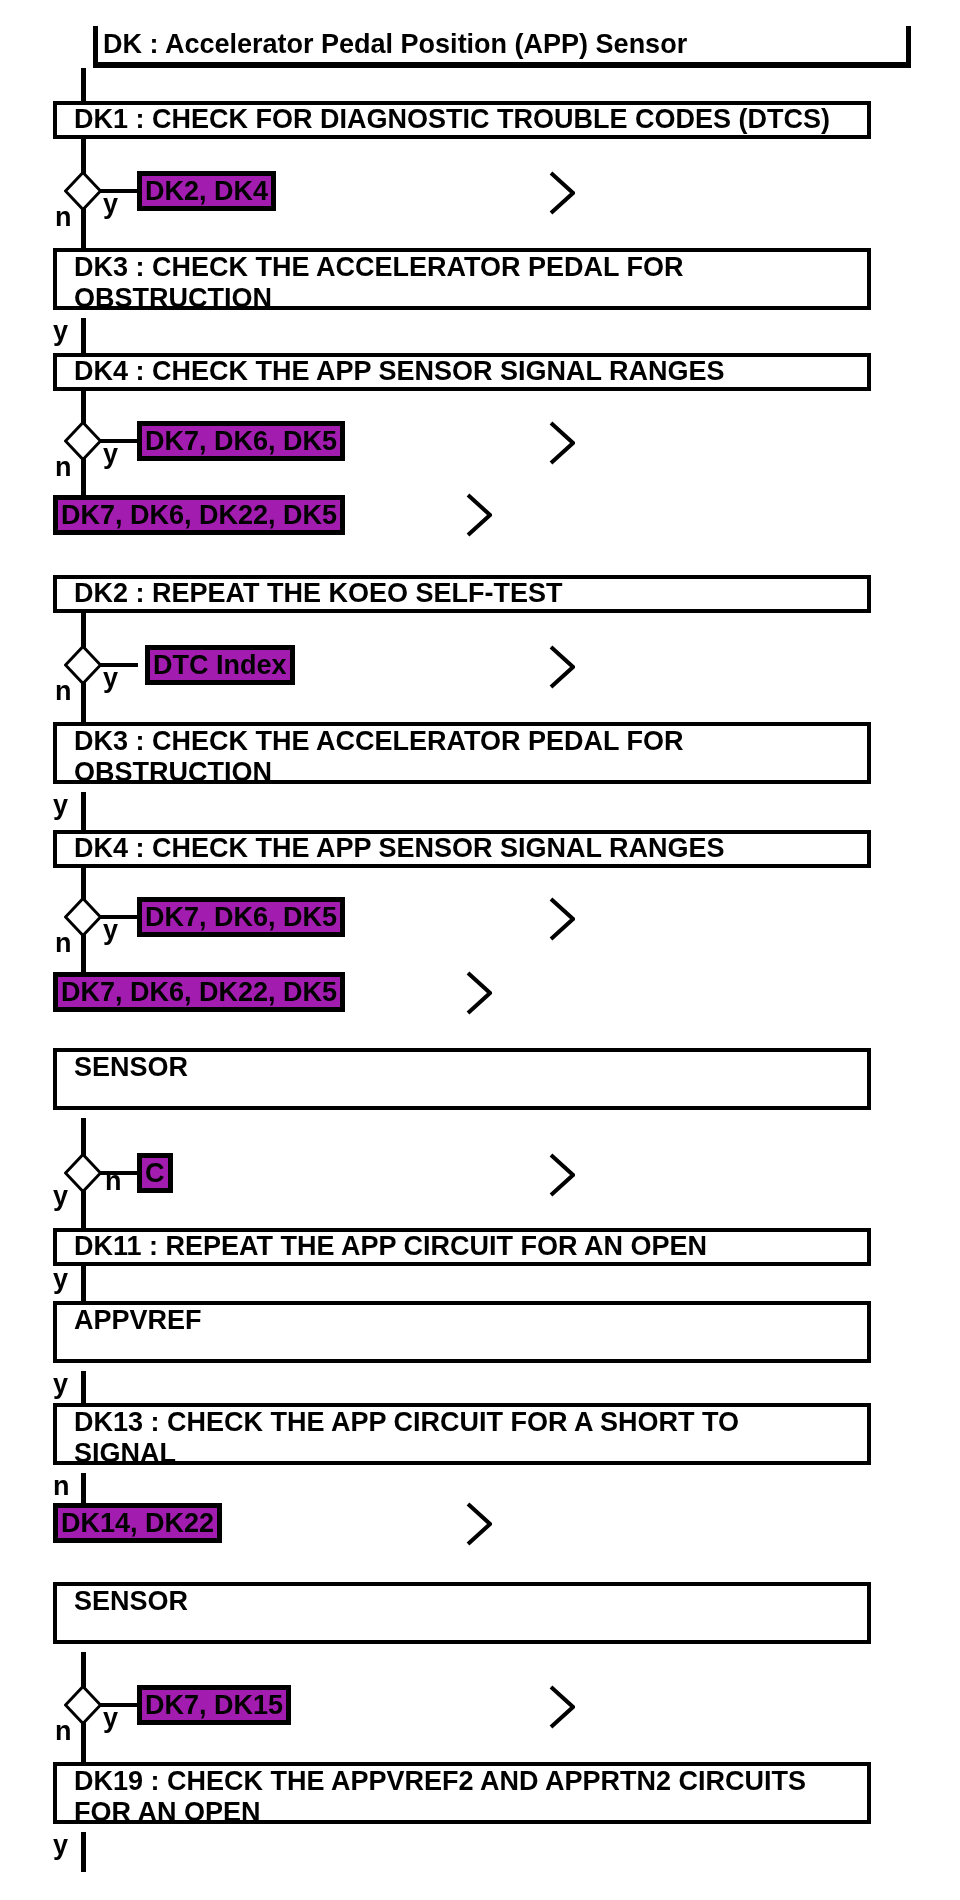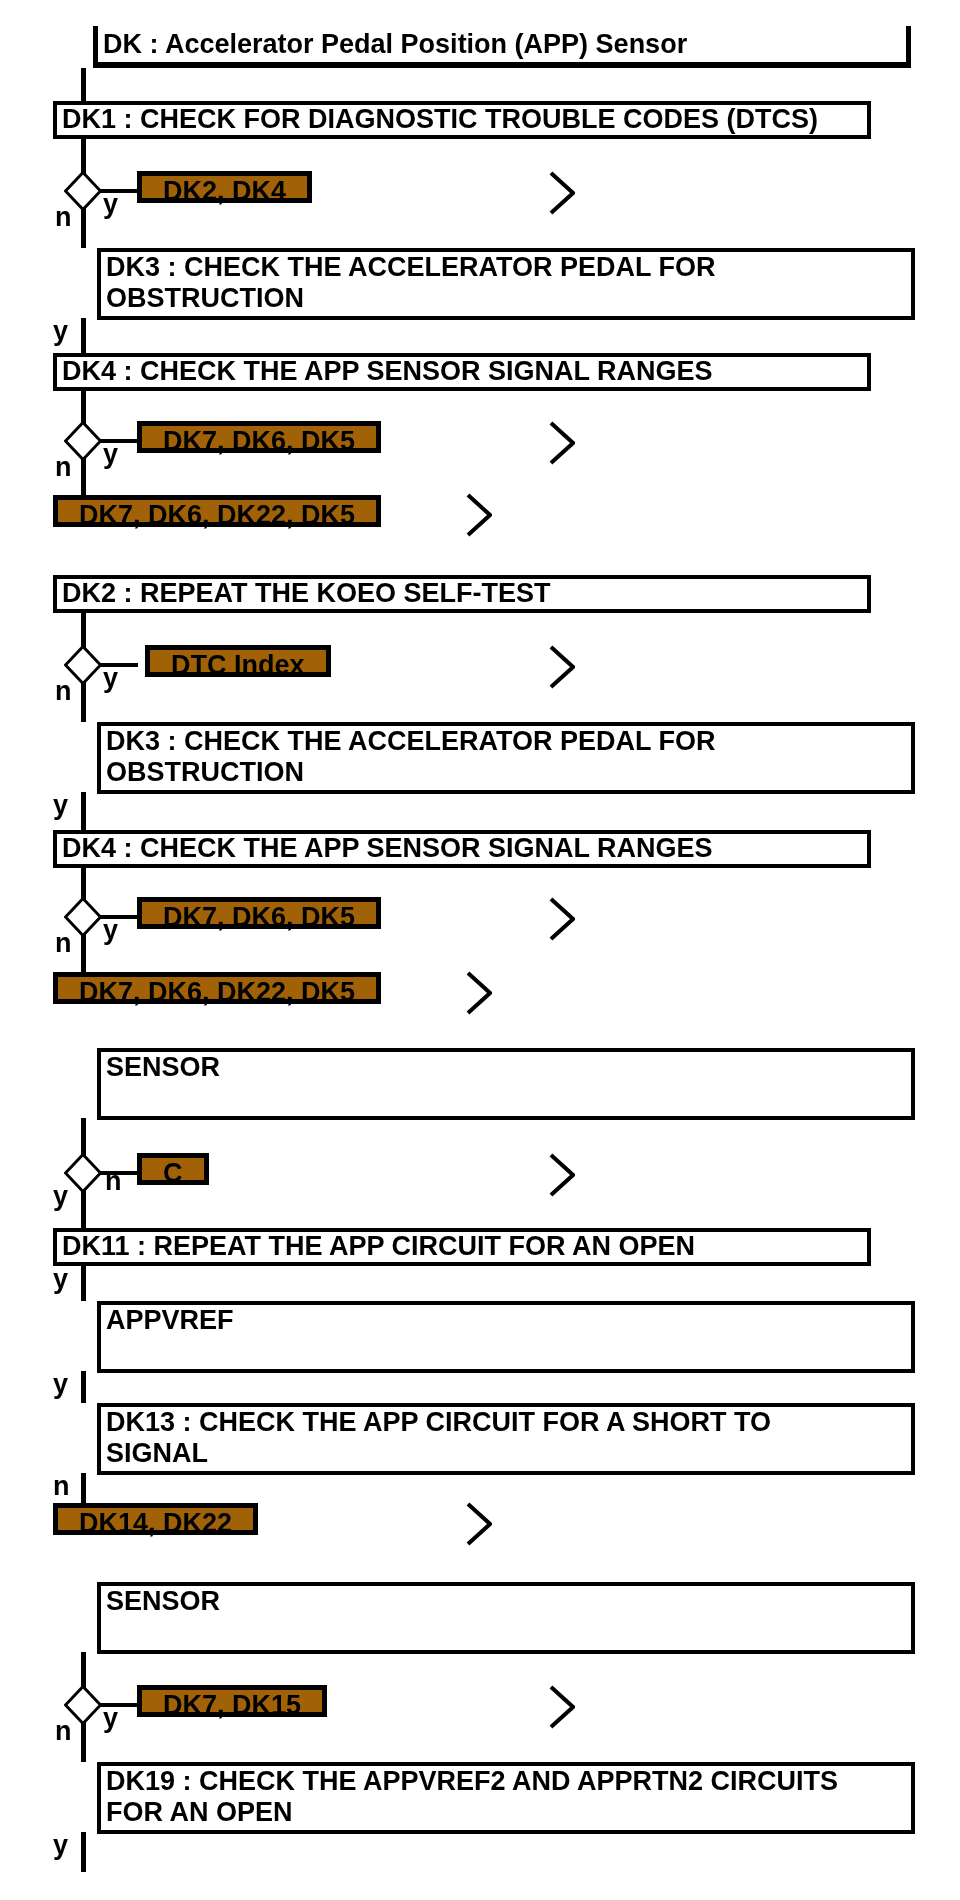--- a/index.html
+++ b/index.html
@@ -9,27 +9,27 @@
   }
   .title {
     position:absolute; left:53px; top:26px; width:818px; height:42px;
     box-sizing:border-box; background:#fff;
     border-left:5px solid #000; border-right:5px solid #000; border-bottom:6px solid #000;
     font-weight:bold; font-size:27px; line-height:36px; padding-left:5px; white-space:nowrap;margin-left:40px;
   }
   .box {
     position:absolute; left:53px; width:818px; box-sizing:border-box;
     background:#fff; border:4px solid #000;
-    font-weight:bold; font-size:27px; padding-left:5px; white-space:nowrap;
+    font-weight:bold; font-size:27px; padding-left:17px; white-space:nowrap;
   }
   .box1 { height:38px; line-height:29px; }
-  .box2 { height:72px; line-height:31px;margin-left:44px; }
+  .box2 { height:62px; line-height:31px; }
   .ref {
-    position:absolute; box-sizing:border-box; background:#a16207; border:5px solid #000;
-    height:32px; line-height:30px; padding:0 21px;
+    position:absolute; box-sizing:border-box; background:#a21caf; border:5px solid #000;
+    height:40px; line-height:30px; padding:0 3px;
     font-weight:bold; font-size:27px; white-space:nowrap; z-index:3;
   }
   .vline { position:absolute; left:81px; width:5px; background:#000; z-index:1; }
   .hstub { position:absolute; left:100px; width:38px; height:4px; background:#000; z-index:1; }
   .diamond { position:absolute; left:64px; width:38px; height:40px; z-index:2; }
   .chev { position:absolute; width:26px; height:44px; z-index:2; }
   .lbl { position:absolute; font-weight:bold; font-size:27px; line-height:27px; z-index:3; }
   .box, .title { z-index:2; }
 </style>
 </head>

